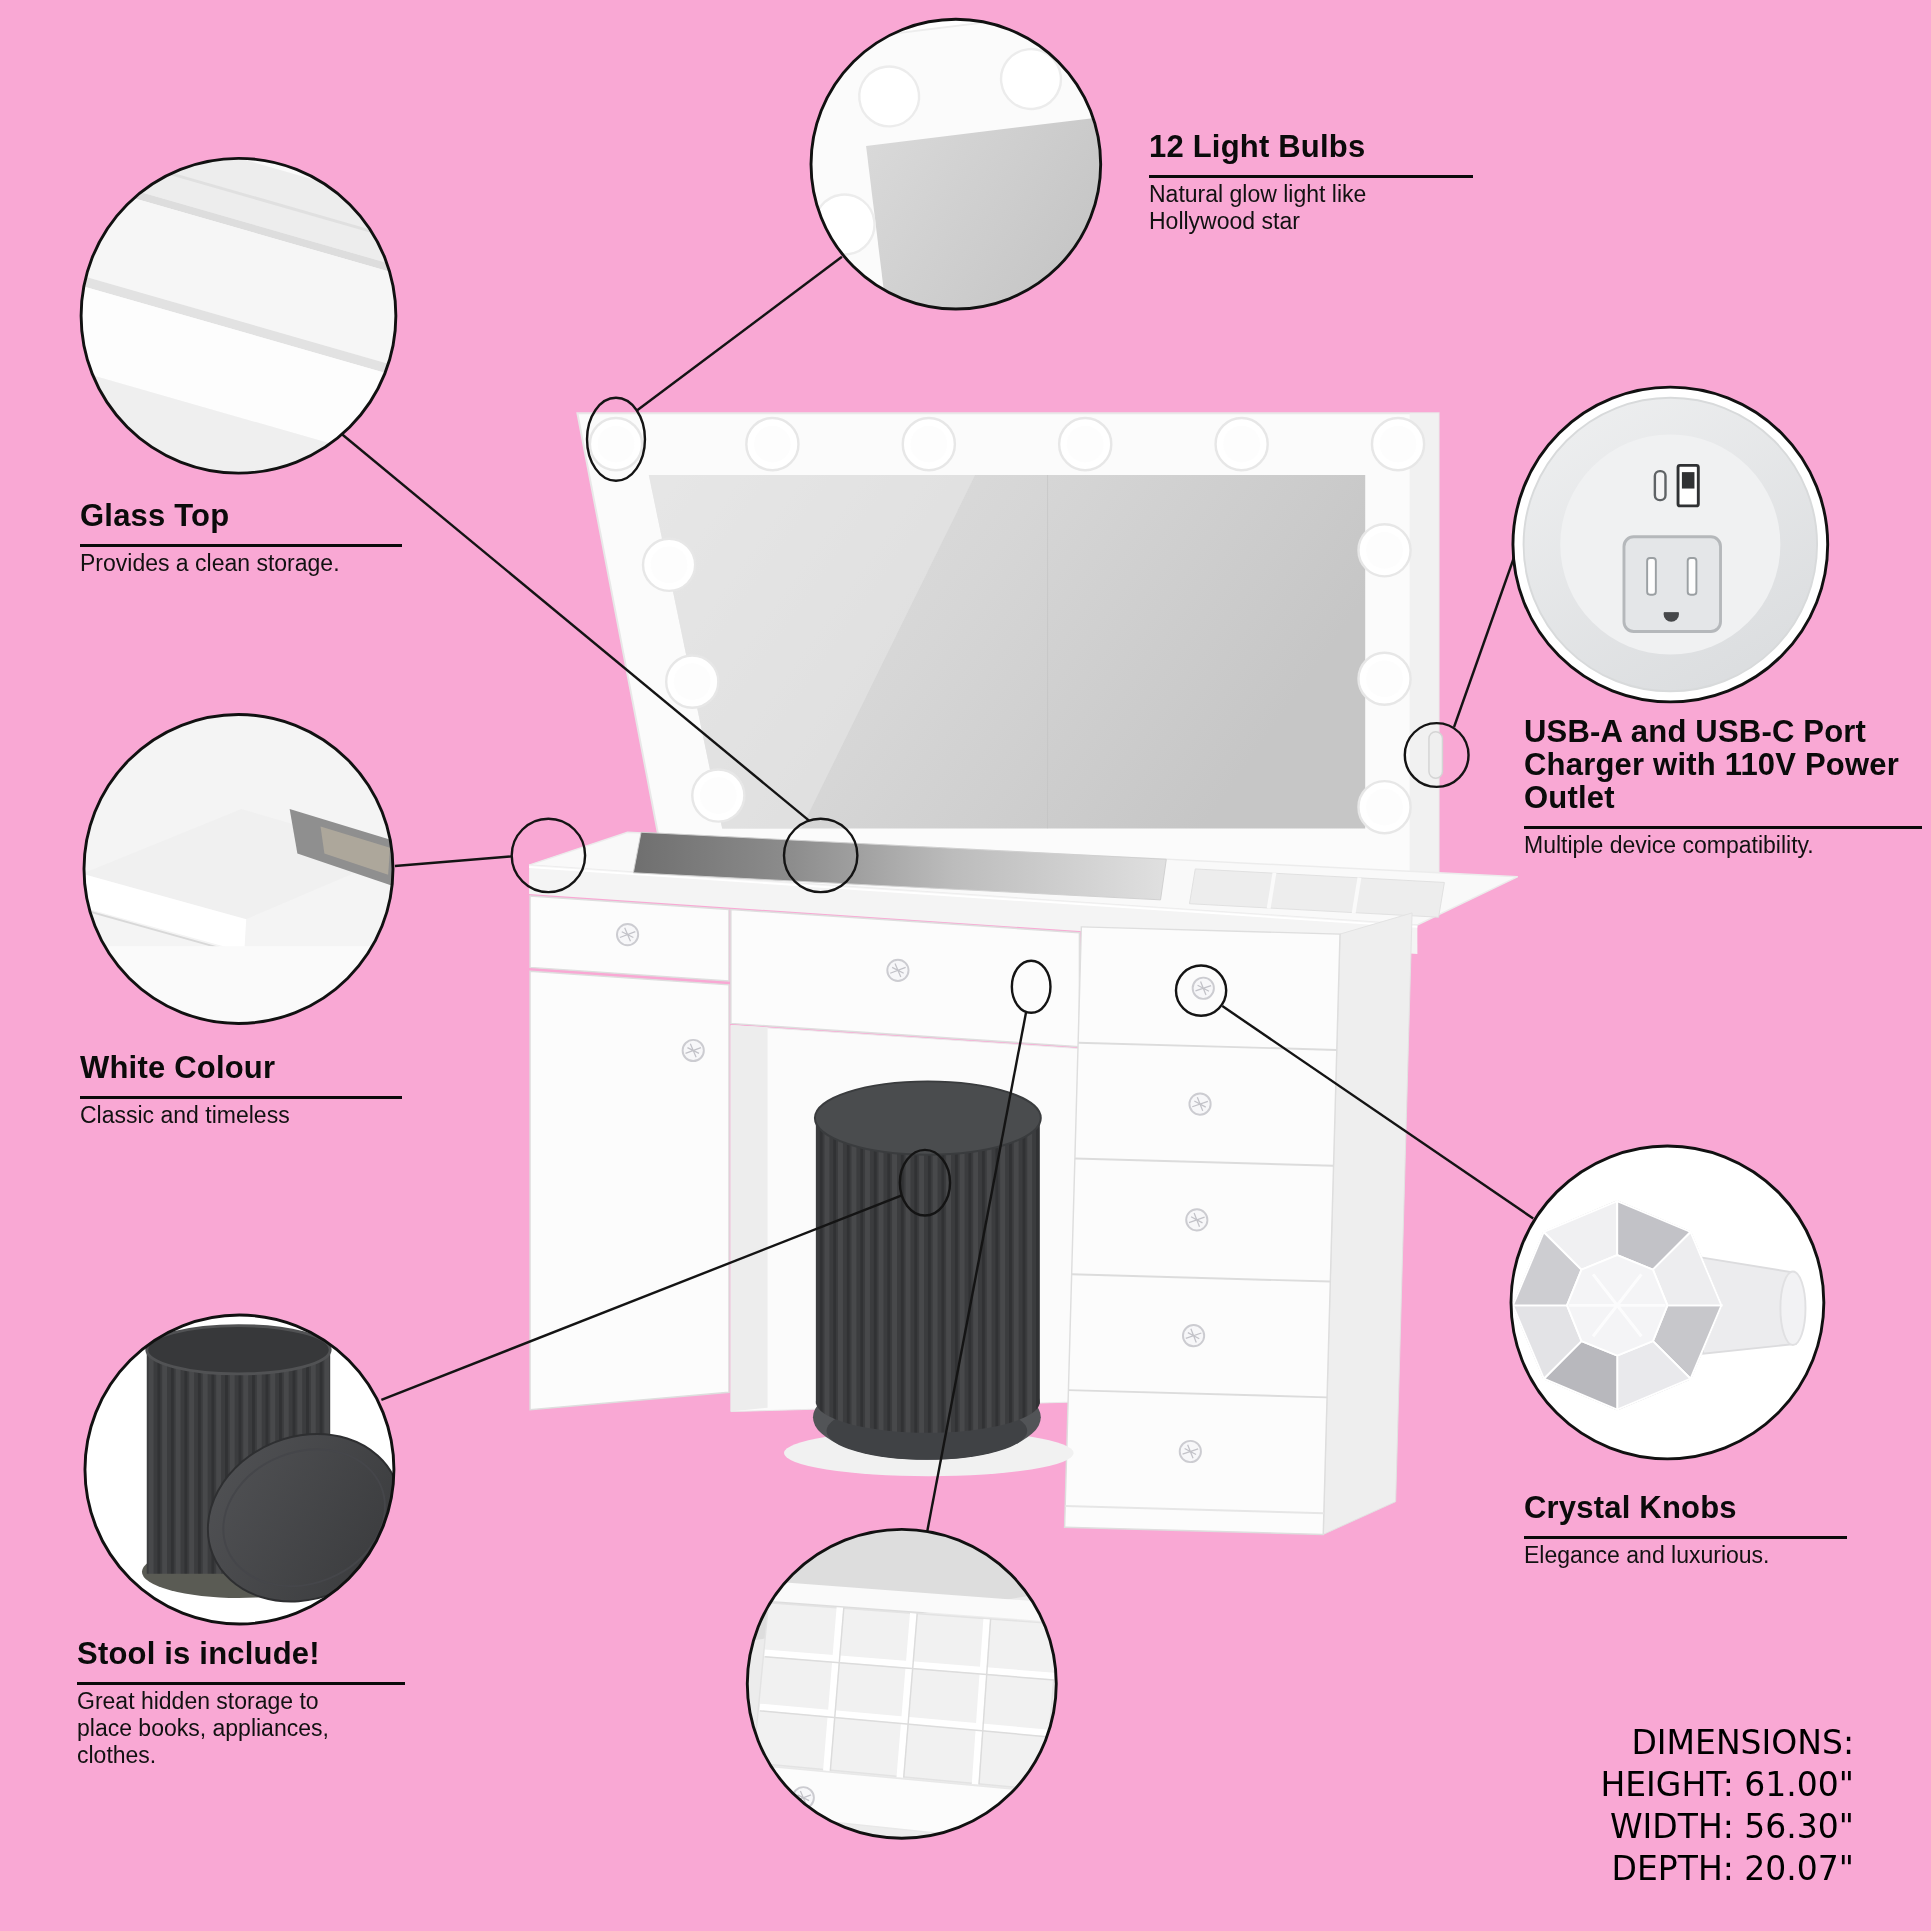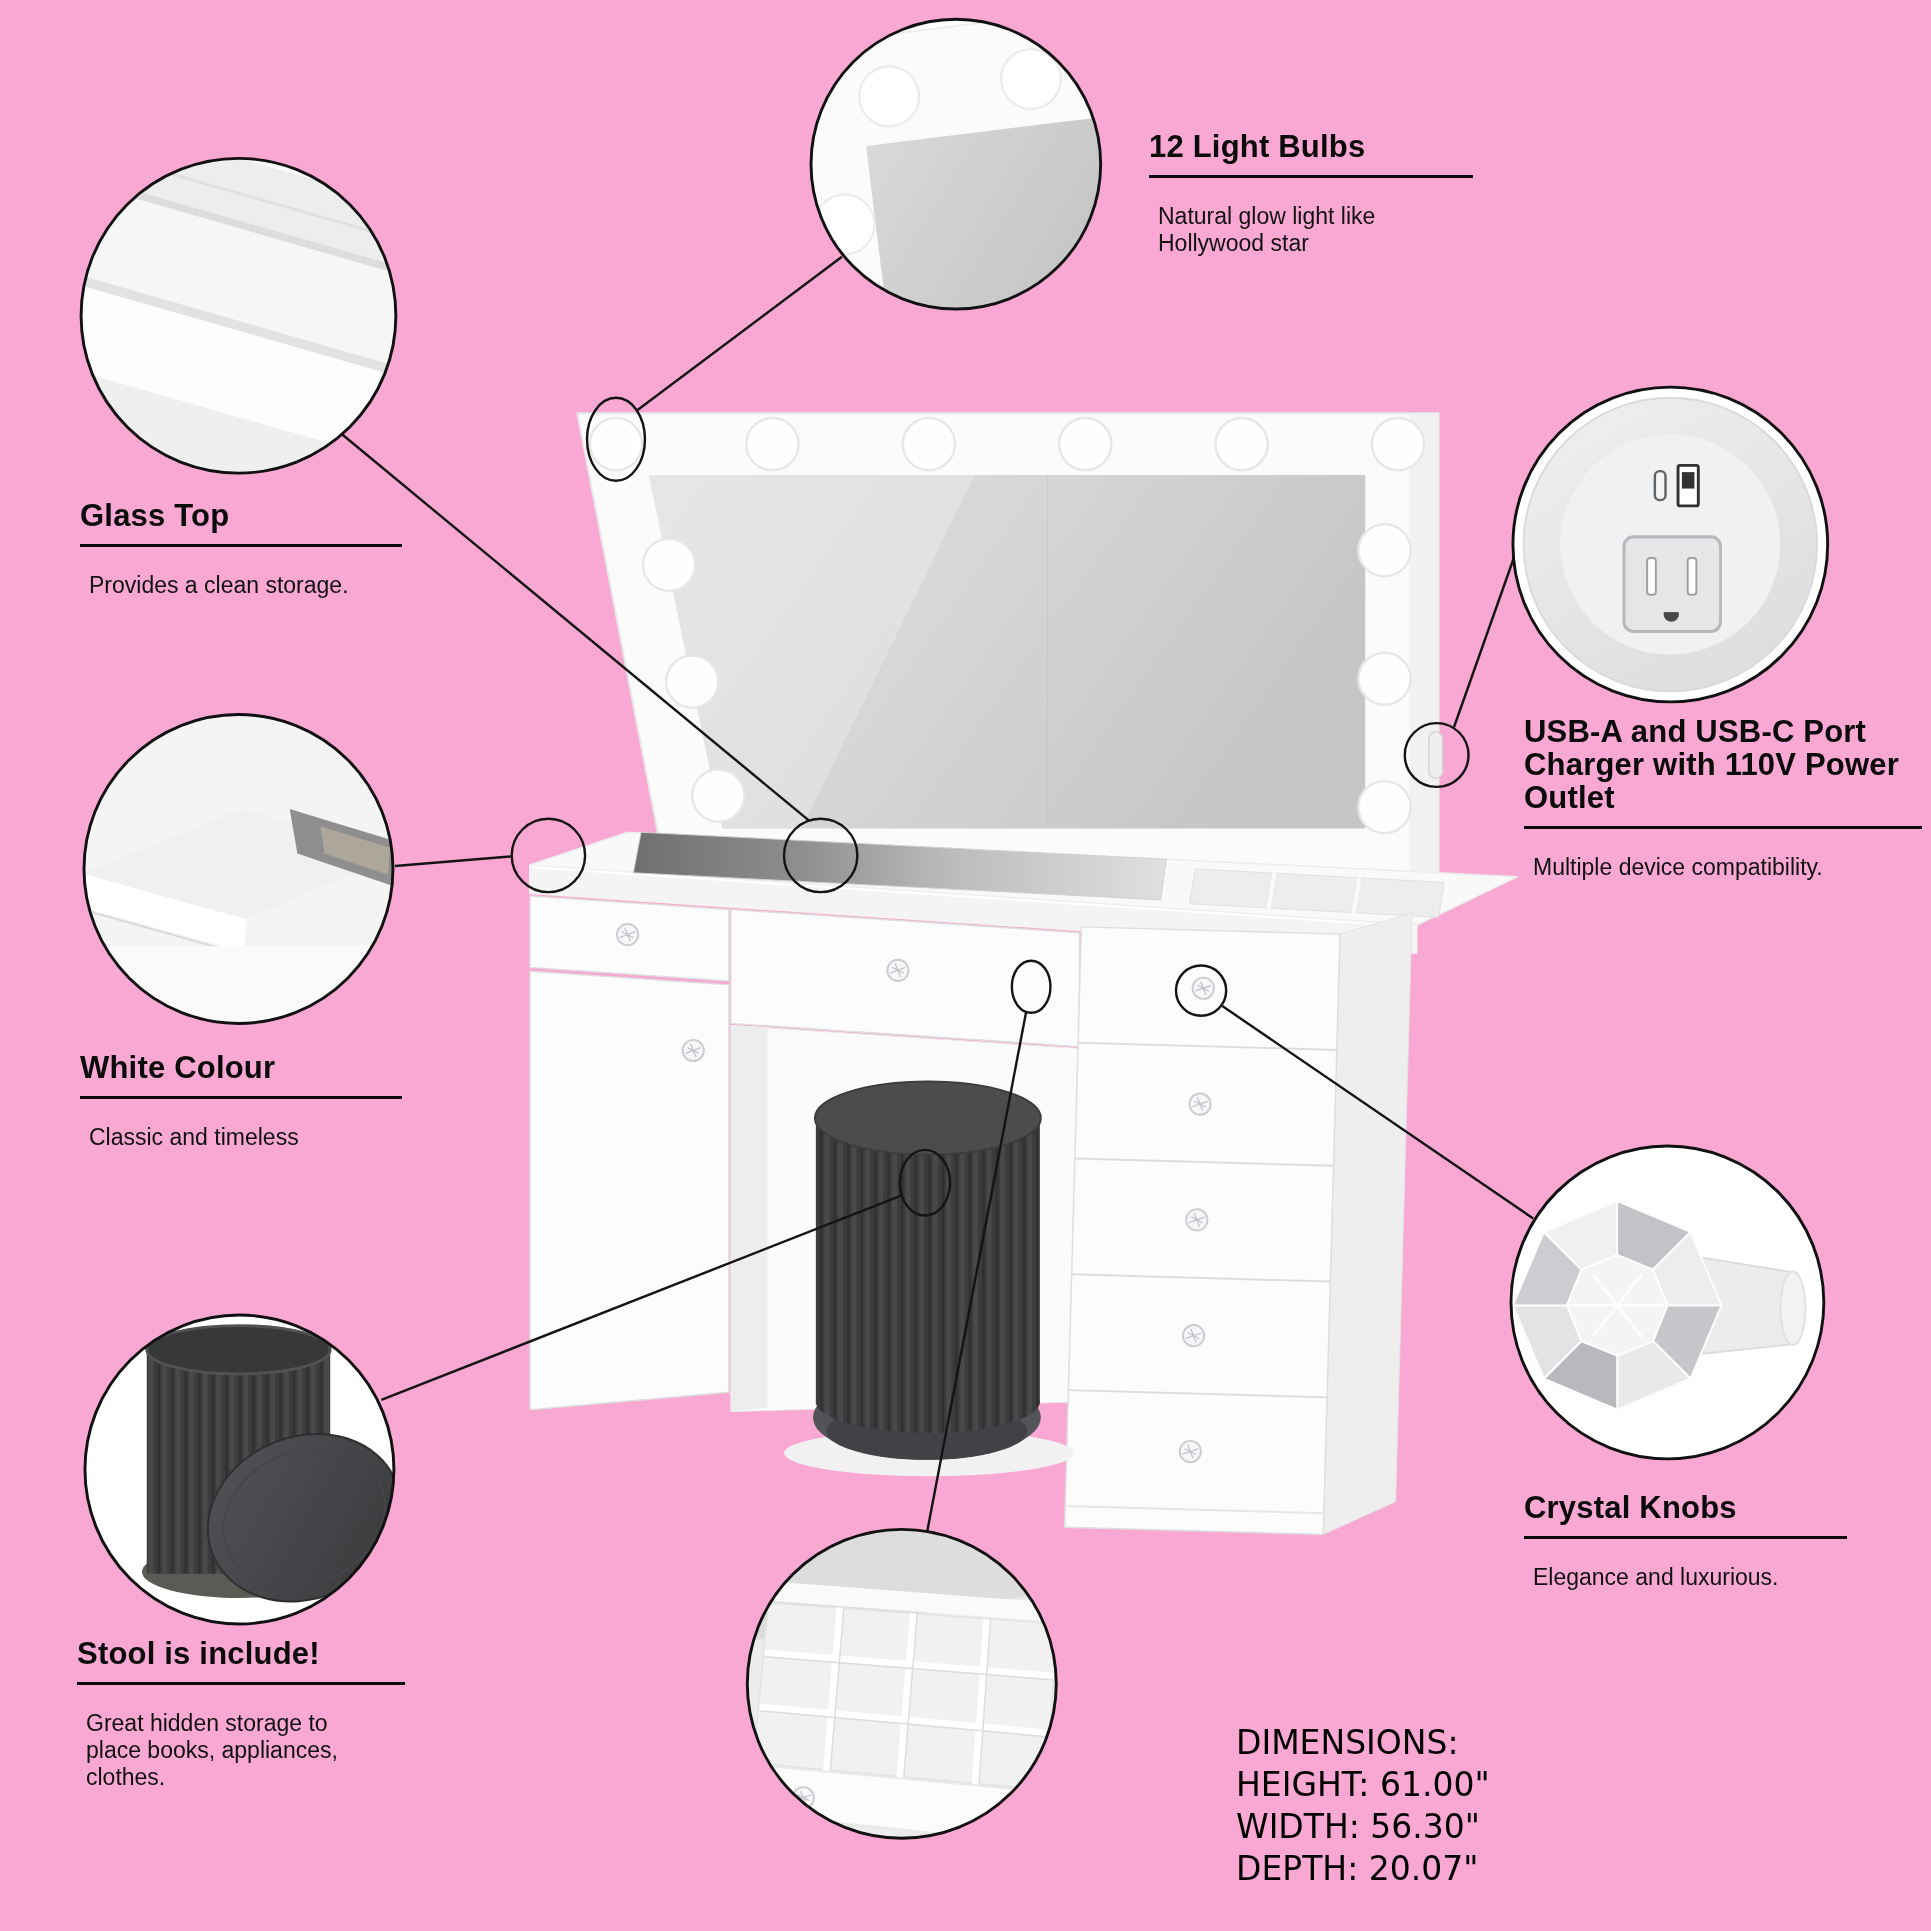--- a/index.html
+++ b/index.html
@@ -2,22 +2,22 @@
 <html><head>
 <meta charset="utf-8">
 <style>
   html,body{margin:0;padding:0;background:#ffffff;}
   #stage{position:relative;width:1931px;height:1931px;background:#f9a8d4;overflow:hidden;
          font-family:"Liberation Sans",sans-serif;color:#0d0d0d;}
   #artwork{position:absolute;left:0;top:0;width:1931px;height:1931px;}
   .callout-text{position:absolute;}
   .callout-text h2{margin:0;font-size:31px;line-height:1.06;font-weight:bold;color:#0b0b0b;letter-spacing:0.2px;}
   .rule{height:2.9px;background:#0b0b0b;margin-top:11.6px;}
-  .callout-text p{margin:9px;padding-top:16px;font-size:23px;line-height:1.17;color:#111;}
-  #dimensions{position:absolute;right:77px;top:1722px;width:618px;
+  .callout-text p{margin:0;padding-top:3px;font-size:23px;line-height:1.17;color:#111;}
+  #dimensions{position:absolute;right:77px;top:1722px;width:618px;text-align:right;
               font-family:"DejaVu Sans",sans-serif;font-size:33px;line-height:1.27;color:#000;}
 </style>
 </head>
 <body>
 
 <div id="stage">
 
   <svg id="artwork" viewBox="0 0 2000 2000">
     <defs>
       <linearGradient id="gGlass" x1="0" y1="0" x2="1" y2="0.35">

